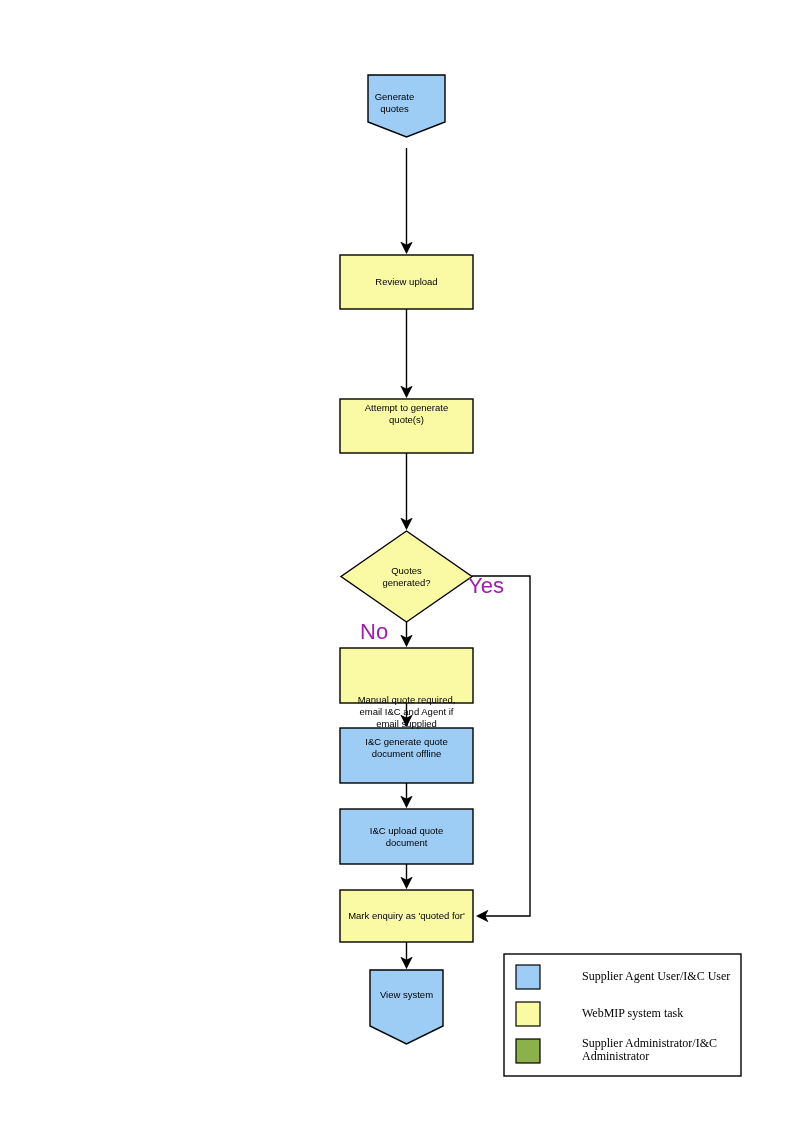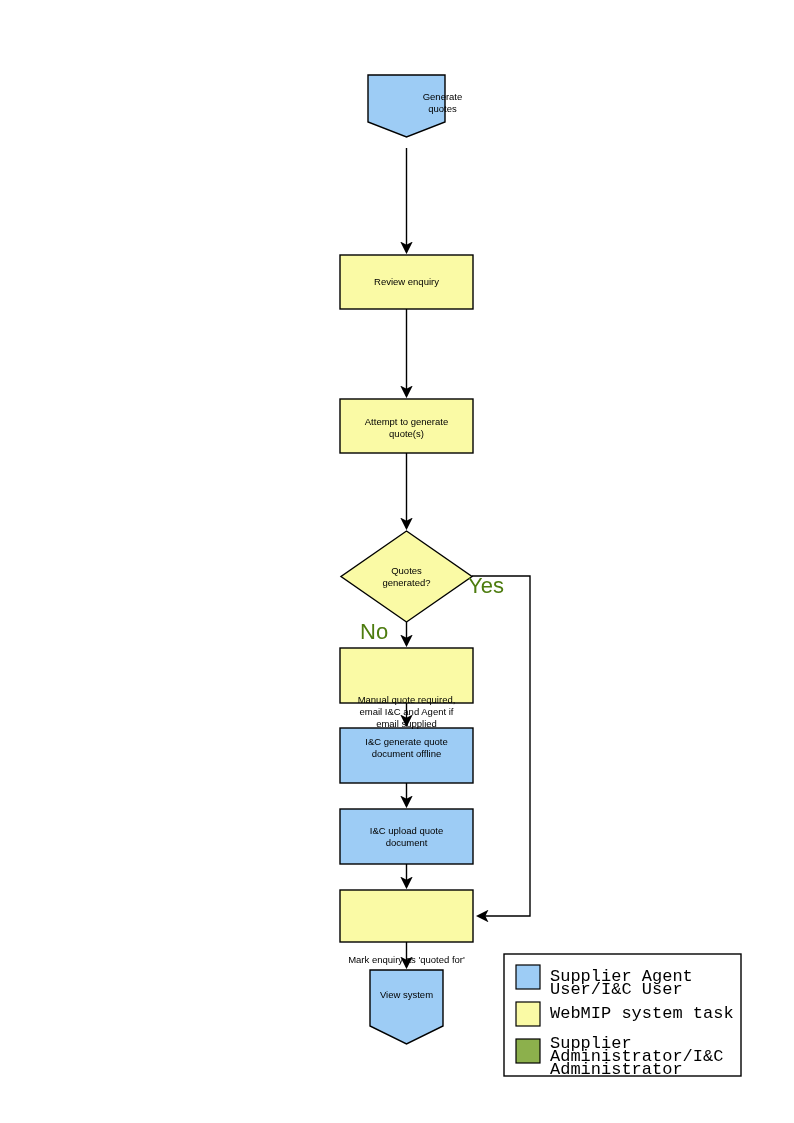--- a/index.html
+++ b/index.html
@@ -31,29 +31,30 @@
     pointer-events: none;
     white-space: pre-line;
     display: flex;
     align-items: center;
     justify-content: center;
   }
   .edge-label {
     position: absolute;
     font-family: "Liberation Sans", sans-serif;
     font-size: 22px;
-    color: #4d7c0f;
+    color: #a21caf;
     line-height: 24px;
   }
   .legend-label {
     position: absolute;
-    font-family: Liberation Mono, monospace;
-    font-size: 17px;
+    font-family: Liberation Serif, serif;
+    font-size: 12px;
     line-height: 13px;
     color: #000000;
+    margin-left: 32px;
   }
 </style>
 </head>
 <body>
 
 <svg id="canvas" viewBox="0 0 794 1123" xmlns="http://www.w3.org/2000/svg">
 
   <defs>
     <marker id="arrow" viewBox="0 0 12 12" refX="10" refY="6" markerWidth="9" markerHeight="9" orient="auto-start-reverse">
       <path d="M 0 0 L 12 6 L 0 12 L 3 6 z" fill="#000000"></path>
@@ -90,42 +91,42 @@
 
   <polygon points="370,970 443,970 443,1026 406.5,1044 370,1026" fill="#9DCCF5" stroke="#000000" stroke-width="1.4"></polygon>
 
   <rect x="504" y="954" width="237" height="122" fill="#FFFFFF" stroke="#000000" stroke-width="1.4"></rect>
 
   <rect x="516" y="965" width="24" height="24" fill="#9DCCF5" stroke="#000000" stroke-width="1.2"></rect>
   <rect x="516" y="1002" width="24" height="24" fill="#FAFAA5" stroke="#000000" stroke-width="1.2"></rect>
   <rect x="516" y="1039" width="24" height="24" fill="#8CB04C" stroke="#000000" stroke-width="1.2"></rect>
 </svg>
 
-<div class="node-label" style="left:368px; top:78px; width:53px; height:50px;padding-left:48px;">Generate
+<div class="node-label" style="left:368px; top:78px; width:53px; height:50px;">Generate
 quotes</div>
 
-<div class="node-label" style="left:340px; top:255px; width:133px; height:54px;">Review enquiry</div>
+<div class="node-label" style="left:340px; top:255px; width:133px; height:54px;">Review upload</div>
 
-<div class="node-label" style="left:340px; top:401px; width:133px; height:54px;">Attempt to generate
+<div class="node-label" style="left:340px; top:387px; width:133px; height:54px;">Attempt to generate
 quote(s)</div>
 
 <div class="node-label" style="left:350px; top:545px; width:113px; height:64px;">Quotes
 generated?</div>
 
 <div class="node-label" style="left:340px; top:648px; width:133px; height:55px;margin-top:36px;">Manual quote required,
 email I&amp;C and Agent if
 email supplied</div>
 
 <div class="node-label" style="left:340px; top:720px; width:133px; height:55px;">I&amp;C generate quote
 document offline</div>
 
 <div class="node-label" style="left:340px; top:809px; width:133px; height:55px;">I&amp;C upload quote
 document</div>
 
-<div class="node-label" style="left:338px; top:890px; width:137px; height:52px;margin-top:44px;">Mark enquiry as 'quoted for'</div>
+<div class="node-label" style="left:338px; top:890px; width:137px; height:52px;">Mark enquiry as 'quoted for'</div>
 
 <div class="node-label" style="left:370px; top:970px; width:73px; height:50px;">View system</div>
 
 <div class="edge-label" style="left:468px; top:574px;">Yes</div>
 
 <div class="edge-label" style="left:360px; top:620px;">No</div>
 
 <div class="legend-label" style="left:550px; top:970px; width:185px;">Supplier Agent User/I&amp;C User</div>
 
 <div class="legend-label" style="left:550px; top:1007px; width:185px;">WebMIP system task</div>

